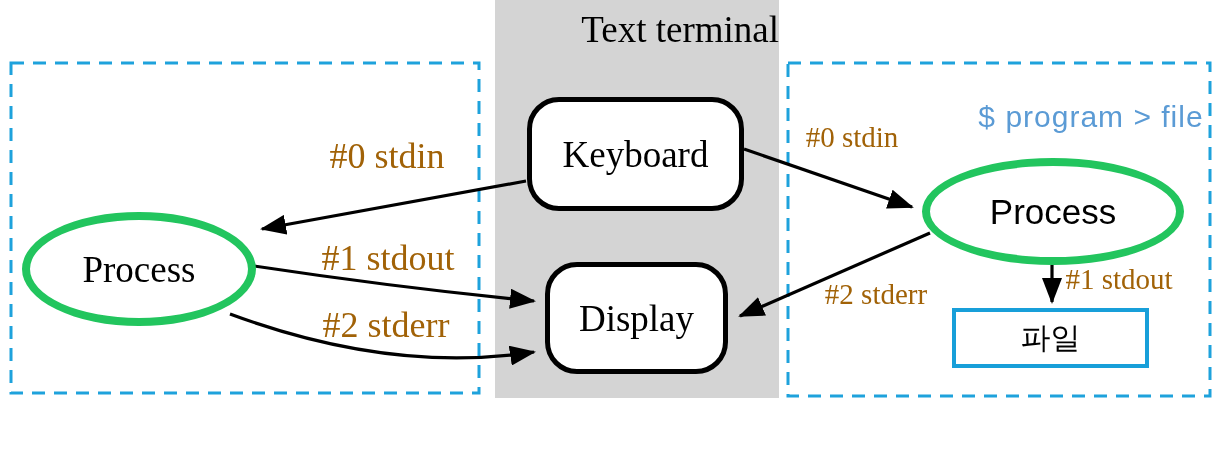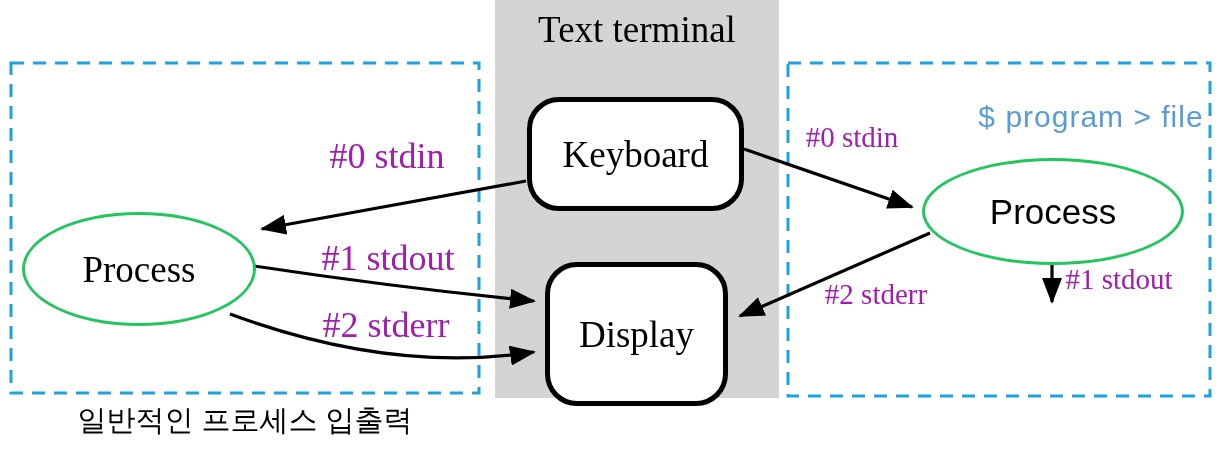--- a/index.html
+++ b/index.html
@@ -16,32 +16,32 @@
     fill:none; stroke:var(--dashed-border, #1ea2dc);
     stroke-width:3; stroke-dasharray:13 9;
   }
   .flow-line { fill:none; stroke:var(--line-color, #000000); stroke-width:3.2; }
   .node {
     position:absolute; background:#ffffff; box-sizing:border-box;
     display:flex; align-items:center; justify-content:center;
     color:#000; line-height:1;
   }
   .rounded { border:5px solid #000; border-radius:32px; font-size:37px; }
-  .ellipse { border:3px solid #22c55e; border-radius:50%; font-size:37px; }
+  .ellipse { border:8px solid #22c55e; border-radius:50%; font-size:37px; }
   .filebox {
     border:4px solid var(--file-border, #189fd9); font-size:30px;
     font-family:"Liberation Sans", sans-serif;
   }
   .title {
-    position:absolute; left:495px; top:10px; width:284px; text-align:center;
+    position:absolute; left:495px; top:10px; width:284px; text-align:right;
     font-size:37px; color:#000; line-height:1.1;
   }
   .label {
     position:absolute; transform:translateX(-50%); white-space:nowrap;
-    color:#a21caf; line-height:1.05;
+    color:#a16207; line-height:1.05;
   }
   .serif-lg { font-size:36px; }
   .serif-sm { font-size:29px; }
   .command {
     position:absolute; transform:translateX(-50%); white-space:nowrap;
     font-family:"Liberation Sans", sans-serif; font-size:30px;
     letter-spacing:1px; color:var(--command-text, #5b9bd5); line-height:1.05;margin-left:48px;
   }
   .caption {
     position:absolute; transform:translateX(-50%); white-space:nowrap;
@@ -74,33 +74,35 @@
     <path class="flow-line" d="M 744 149 L 912 207" marker-end="url(#ah)"></path>
     <path class="flow-line" d="M 930 233 L 740 316" marker-end="url(#ah)"></path>
     <path class="flow-line" d="M 1052 265 L 1052 302" marker-end="url(#ah)"></path>
   </svg>
 
   <div class="title">Text terminal</div>
 
   <div class="node rounded" style="left:527px; top:97px; width:217px; height:114px;">
     <span>Keyboard</span>
   </div>
-  <div class="node rounded" style="left:545px; top:262px; width:183px; height:144px;">
+  <div class="node rounded" style="left:545px; top:262px; width:183px; height:112px;">
     <span>Display</span>
   </div>
 
   <div class="node ellipse" style="left:22px; top:212px; width:234px; height:114px;">
     <span>Process</span>
   </div>
   <div class="label serif-lg" style="left:387px; top:138px;">#0 stdin</div>
   <div class="label serif-lg" style="left:388px; top:240px;">#1 stdout</div>
   <div class="label serif-lg" style="left:386px; top:307px;">#2 stderr</div>
-  <div class="caption" style="left:245px; top:405px;">일반적인 프로세스 입출력</div>
 
   <div class="command" style="left:1043px; top:101px;">$ program &gt; file</div>
   <div class="node ellipse sans-node" style="left:922px; top:158px; width:262px; height:107px;">
     <span>Process</span>
+  </div>
+  <div class="node filebox" style="left:952px; top:308px; width:197px; height:60px;">
+    <span>파일</span>
   </div>
   <div class="label serif-sm" style="left:852px; top:122px;">#0 stdin</div>
   <div class="label serif-sm" style="left:876px; top:279px;">#2 stderr</div>
   <div class="label serif-sm" style="left:1119px; top:264px;">#1 stdout</div>
 
 </div>
 
 </body></html>

